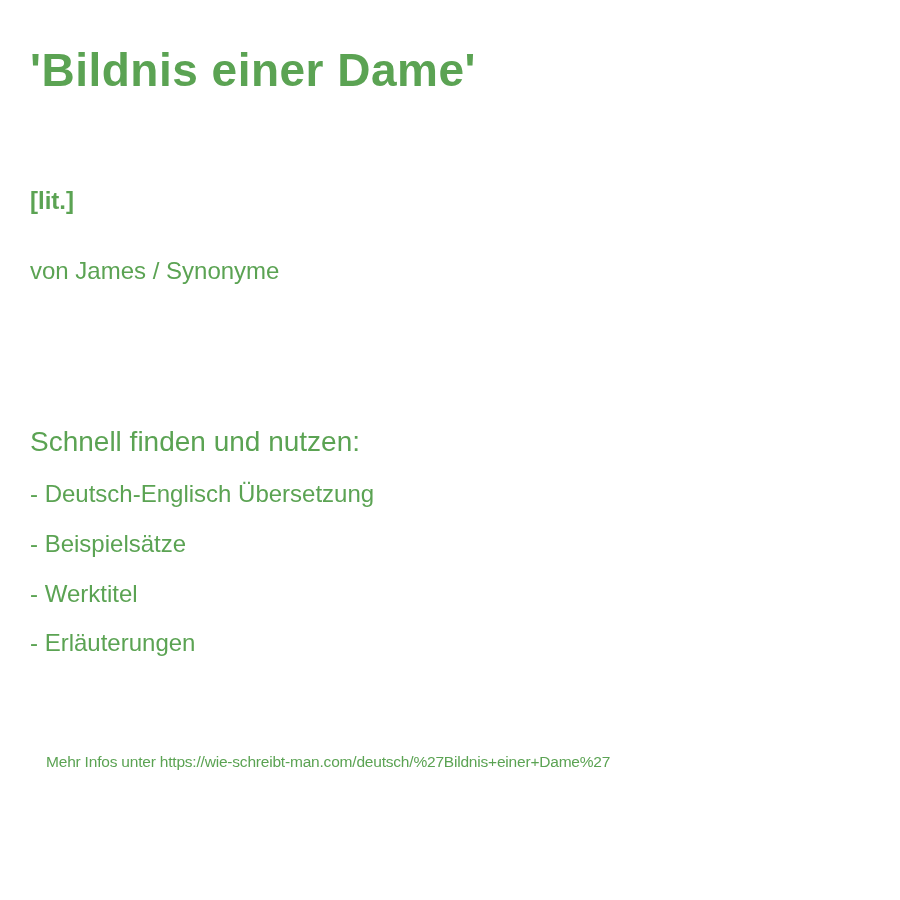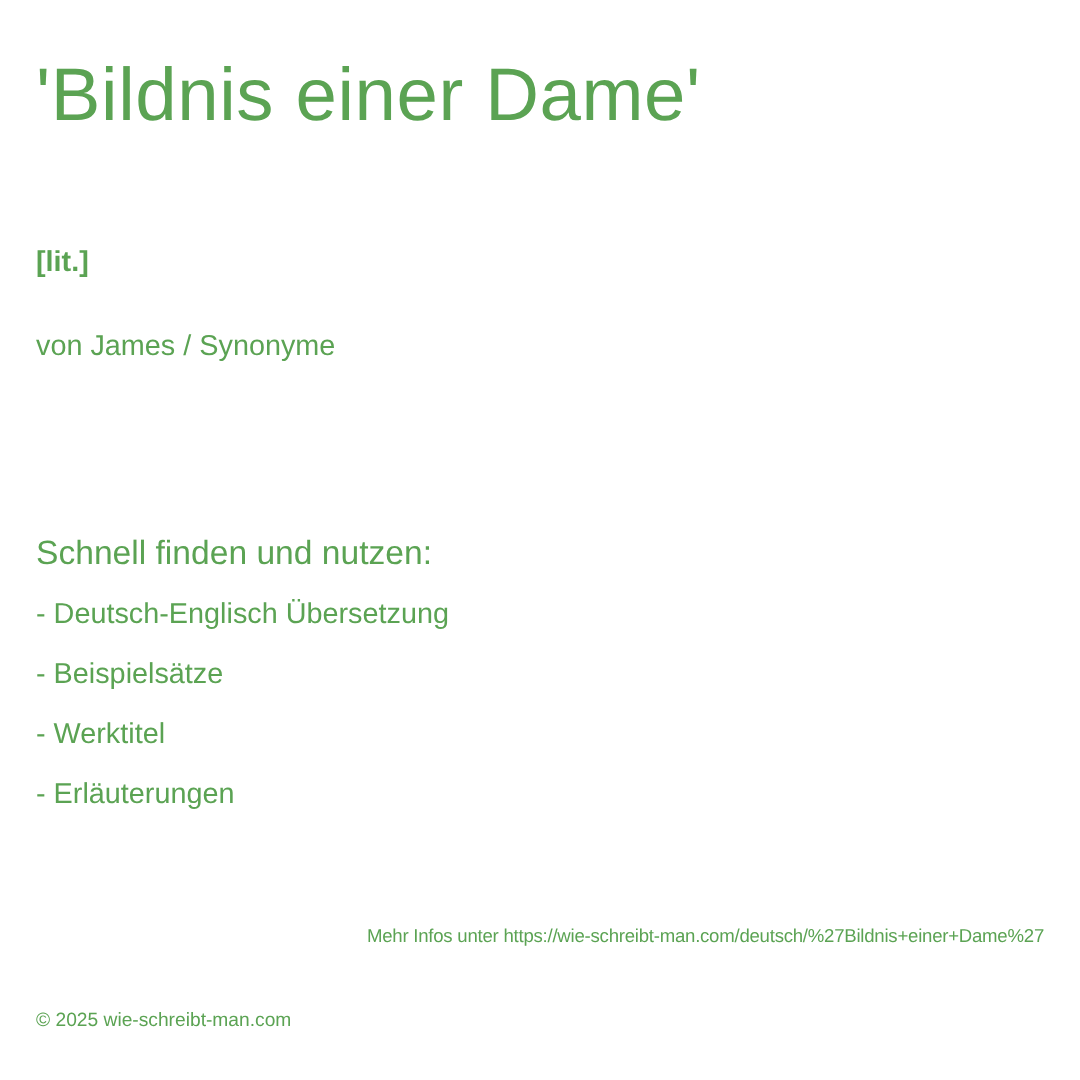--- a/index.html
+++ b/index.html
@@ -18,22 +18,22 @@
     overflow: hidden;
   }
   .page {
     position: relative;
     width: 900px;
     height: 900px;
     padding: 30px;
   }
   .title {
     margin: 14px 0 0 0;
-    font-size: 62px;
-    font-weight: 400;
+    font-size: 46px;
+    font-weight: 700;
     line-height: 1.15;
     letter-spacing: 0.5px;
     color: var(--accent);
   }
   .tag {
     margin: 90px 0 0 0;
     font-size: 24px;
     font-weight: 700;
     line-height: 1.2;
   }
@@ -54,21 +54,20 @@
     font-size: 24px;
     font-weight: 400;
     line-height: 1.2;
   }
   .info-line {
     margin: 94px 0 0 16px;
     font-size: 15.5px;
     font-weight: 400;
     line-height: 1.25;
     letter-spacing: -0.2px;
-    text-align: right;
   }
   .copyright-line {
     margin: 51px 0 0 0;
     font-size: 16px;
     font-weight: 400;
     line-height: 1.25;
   }
 </style>
 </head>
 <body>
@@ -85,15 +84,14 @@
 
   <div>
     <p class="feature-item">- Deutsch-Englisch Übersetzung</p>
     <p class="feature-item">- Beispielsätze</p>
     <p class="feature-item">- Werktitel</p>
     <p class="feature-item">- Erläuterungen</p>
   </div>
 
   <p class="info-line">Mehr Infos unter https://wie-schreibt-man.com/deutsch/%27Bildnis+einer+Dame%27</p>
 
-  <p class="copyright-line">© 2025 wie-schreibt-man.com</p>
 
 </div>
 
 </body></html>

